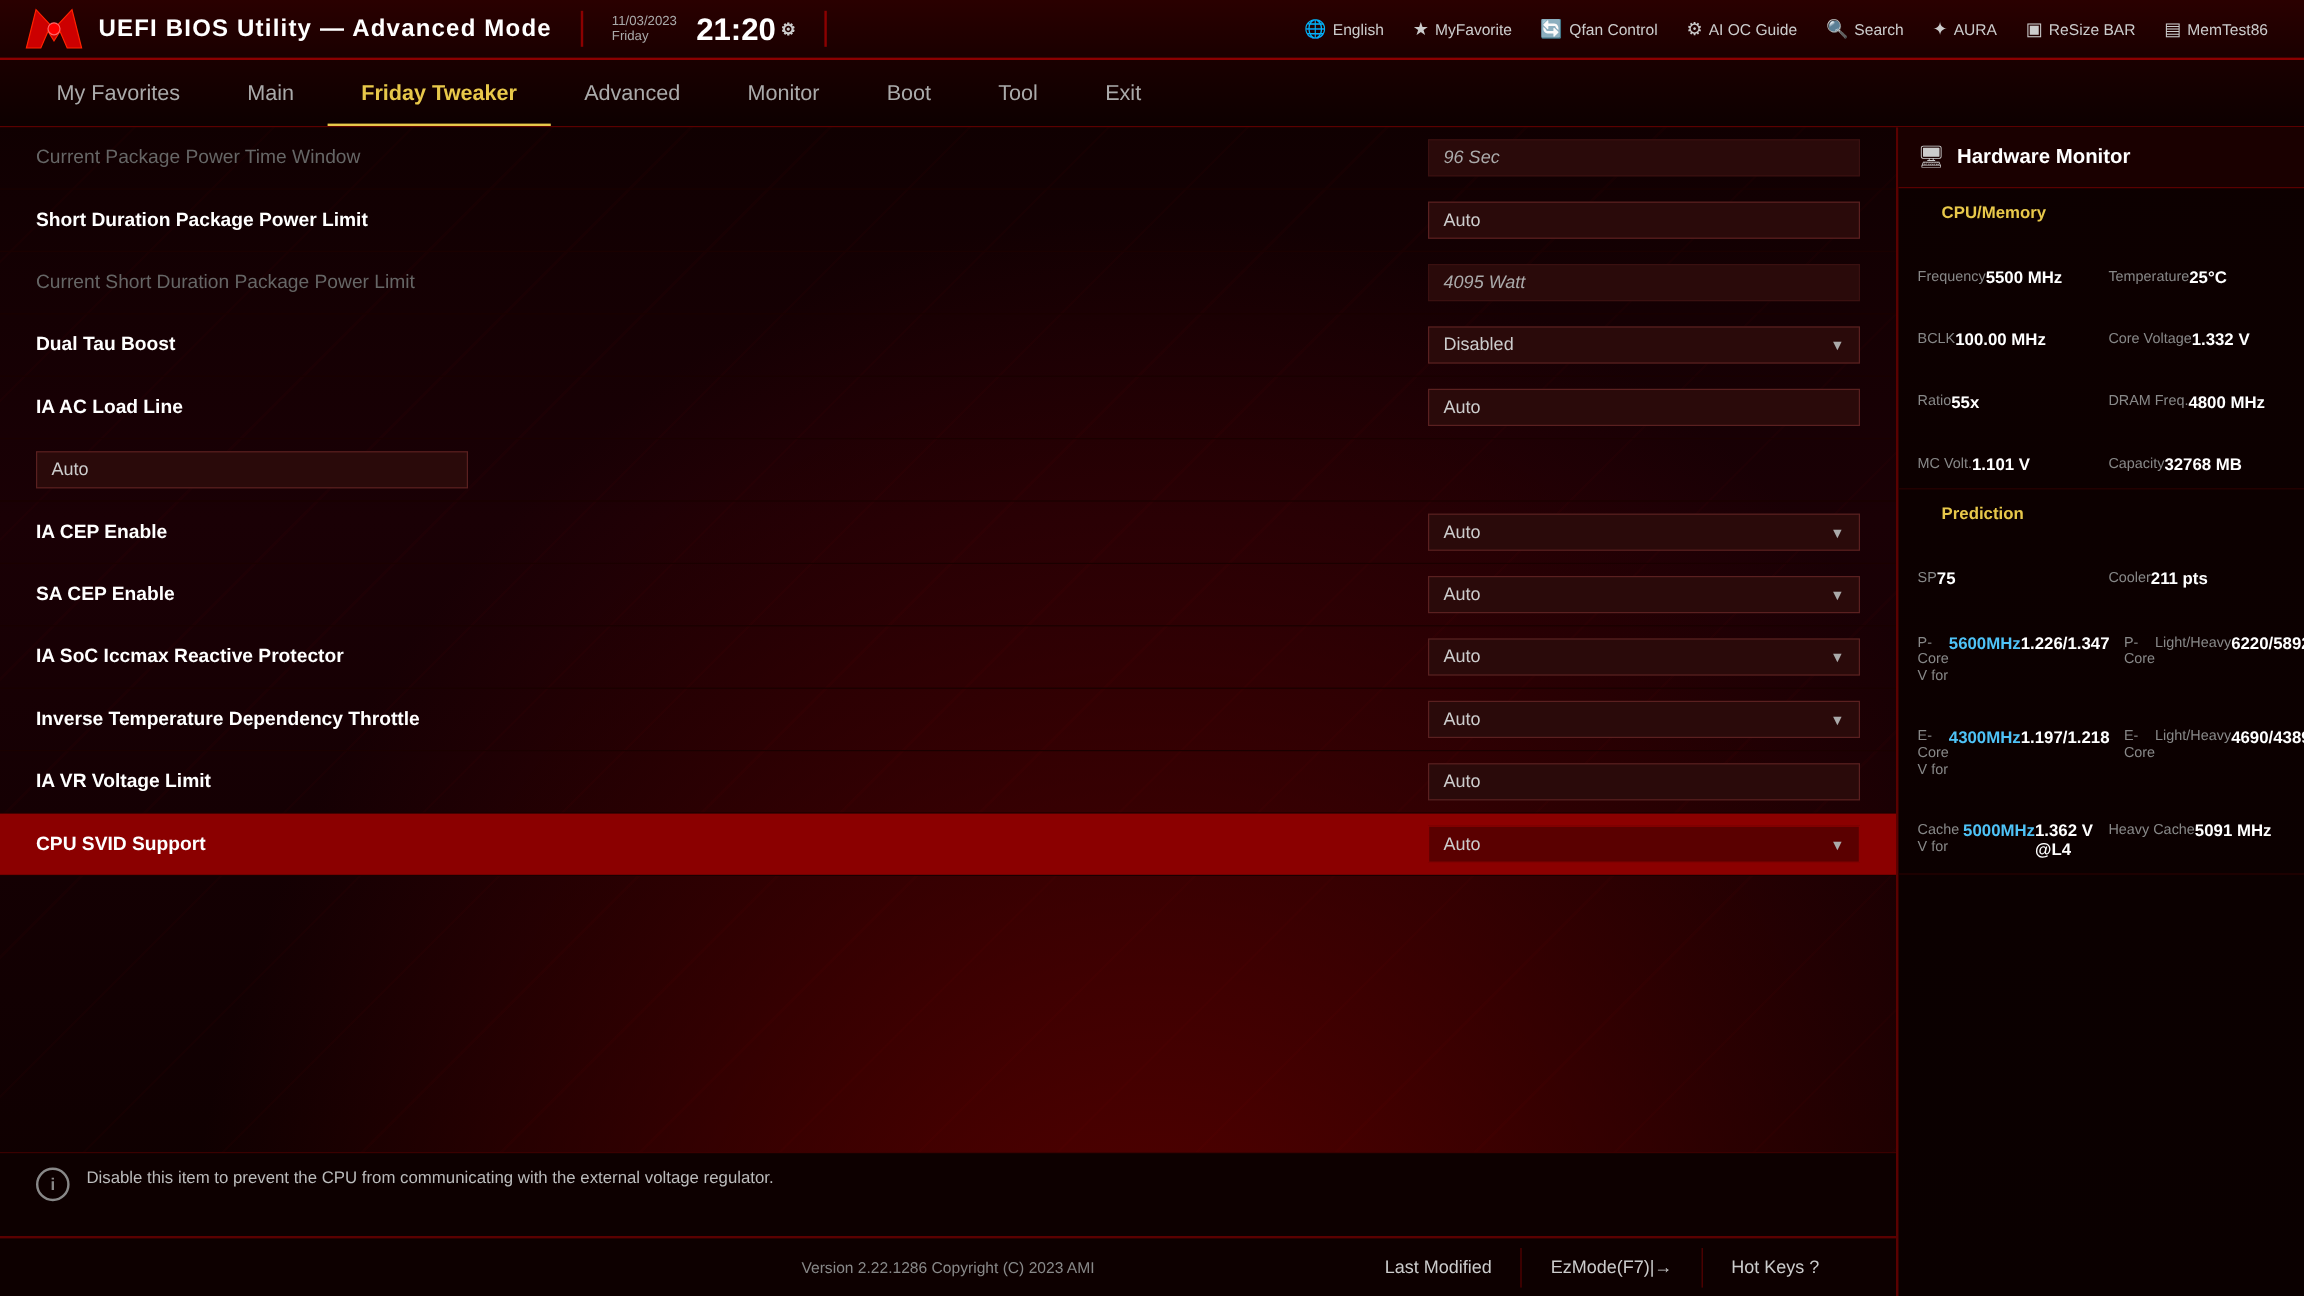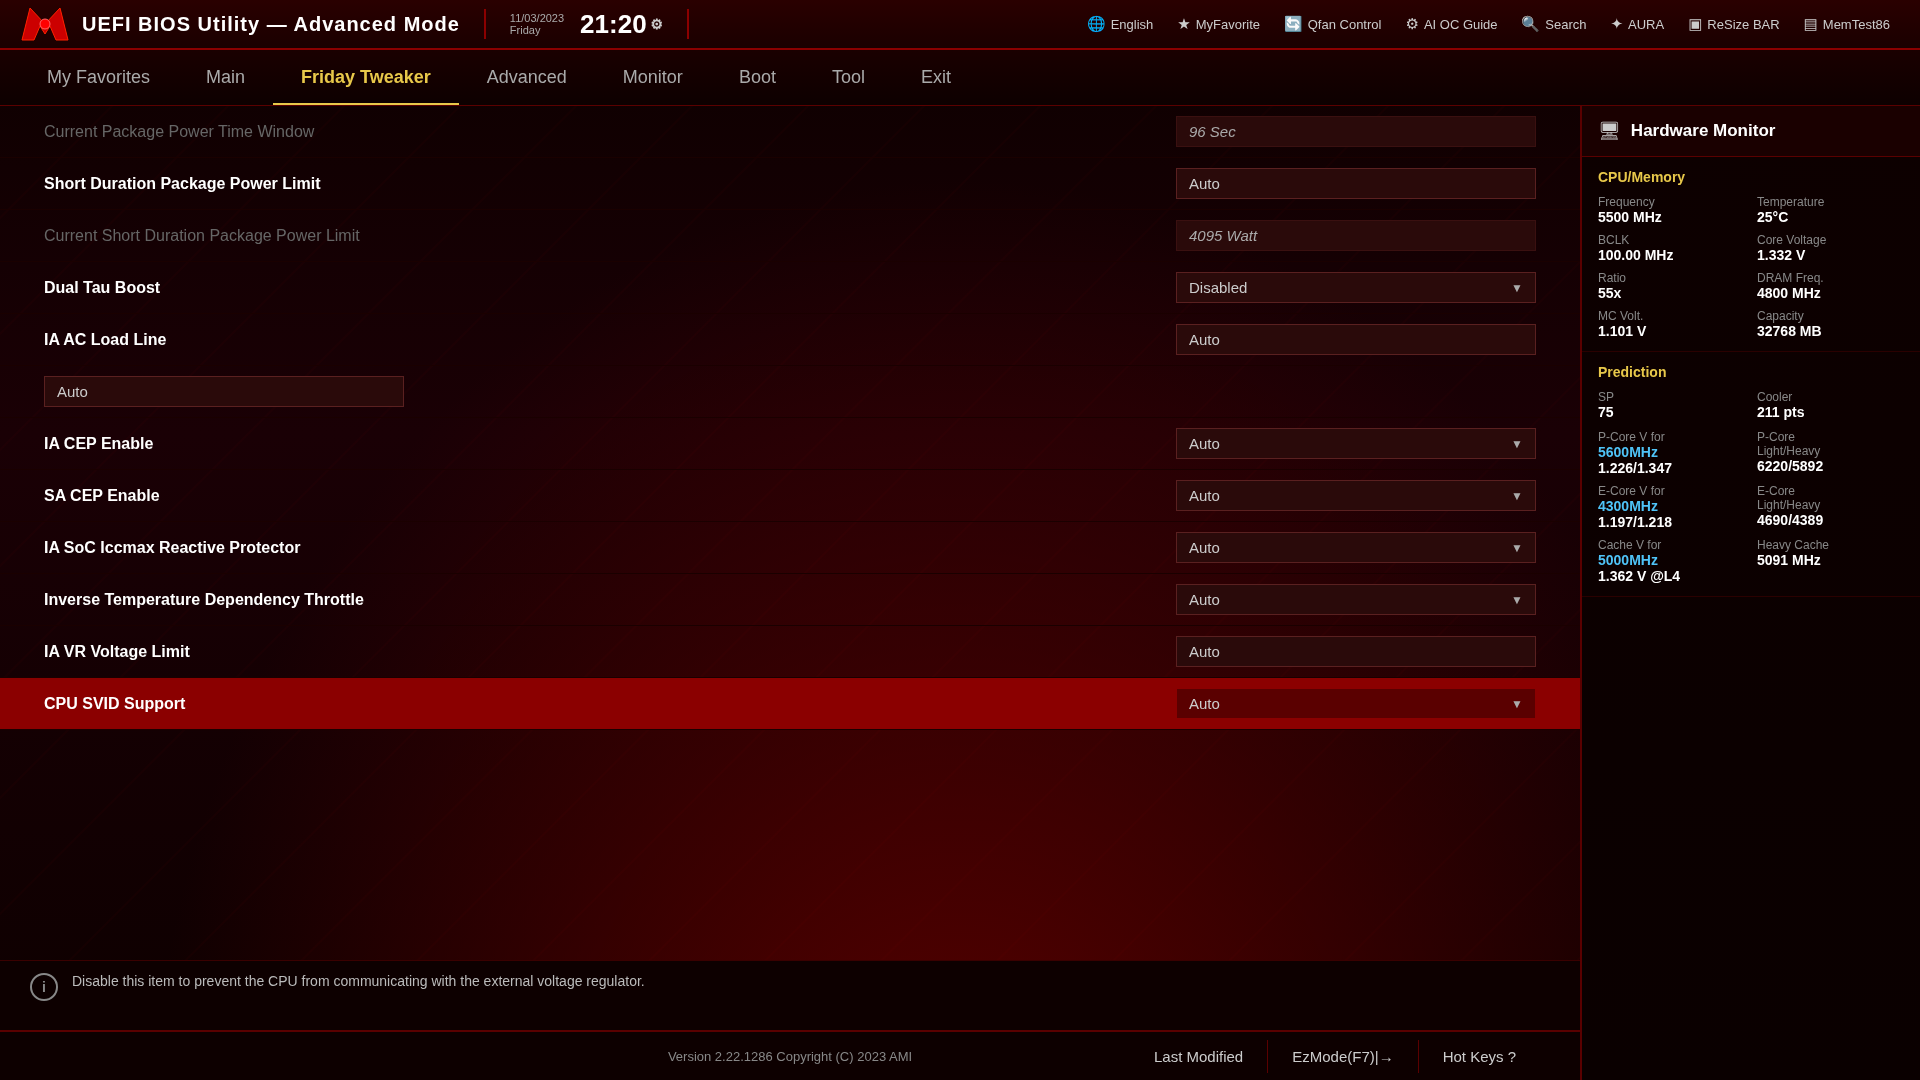--- a/index.html
+++ b/index.html
@@ -196,21 +196,21 @@
     }
 
     .settings-panel::-webkit-scrollbar-thumb {
       background: #8b0000;
     }
 
     
     .setting-row {
       display: flex;
       align-items: center;
-      padding: 0 44px;
+      padding: 0 30px;
       min-height: 52px;
       border-bottom: 1px solid #1a0000;
     }
 
     .setting-row.selected {
       background: #8b0000;
     }
 
     .setting-row.dimmed .setting-label {
       color: #666;
@@ -359,31 +359,33 @@
     .hw-section {
       padding: 12px 16px;
       border-bottom: 1px solid #2a0000;
     }
 
     .hw-section-title {
       font-size: 14px;
       font-weight: bold;
       color: #e8c84a;
       margin-bottom: 10px;
+      margin-left: 20px;
     }
 
     .hw-grid {
       display: grid;
       grid-template-columns: 1fr 1fr;
       gap: 8px 12px;
     }
 
     .hw-item {
       display: flex;
-      flex-direction: column;
+      flex-direction: row;
+      margin-top: 28px;
     }
 
     .hw-item-label {
       font-size: 12px;
       color: #888;
     }
 
     .hw-item-value {
       font-size: 14px;
       font-weight: bold;

